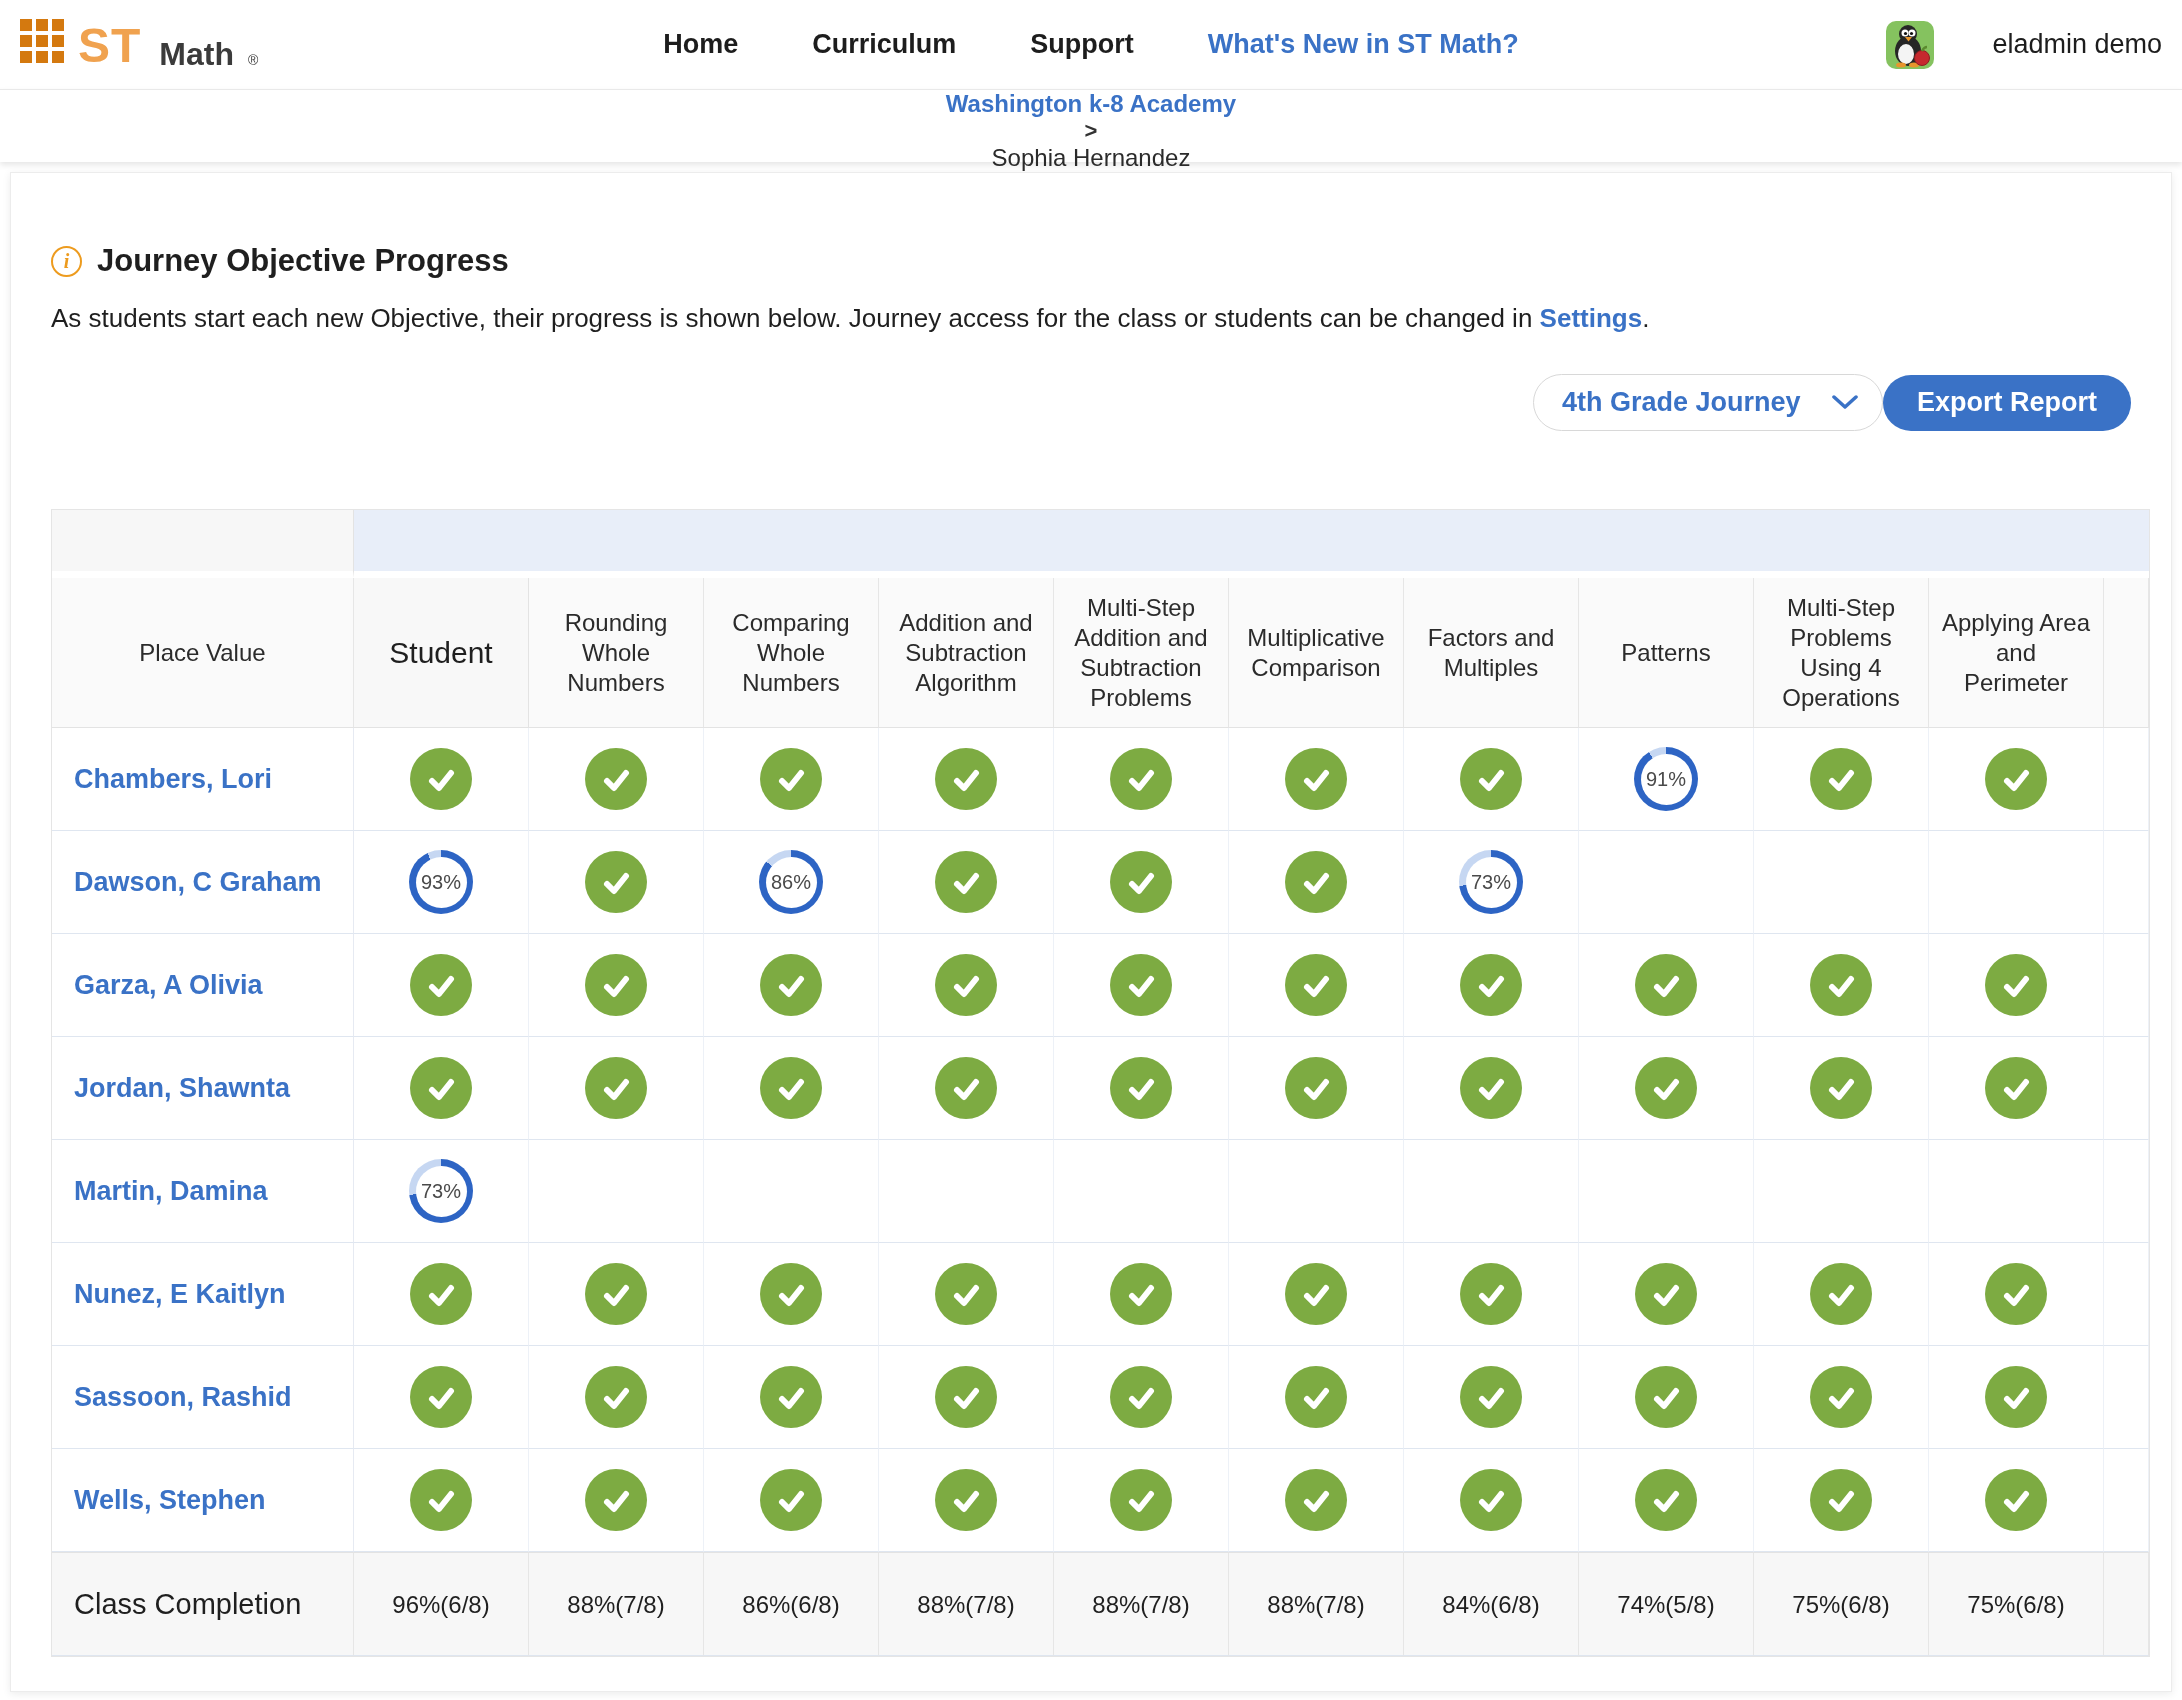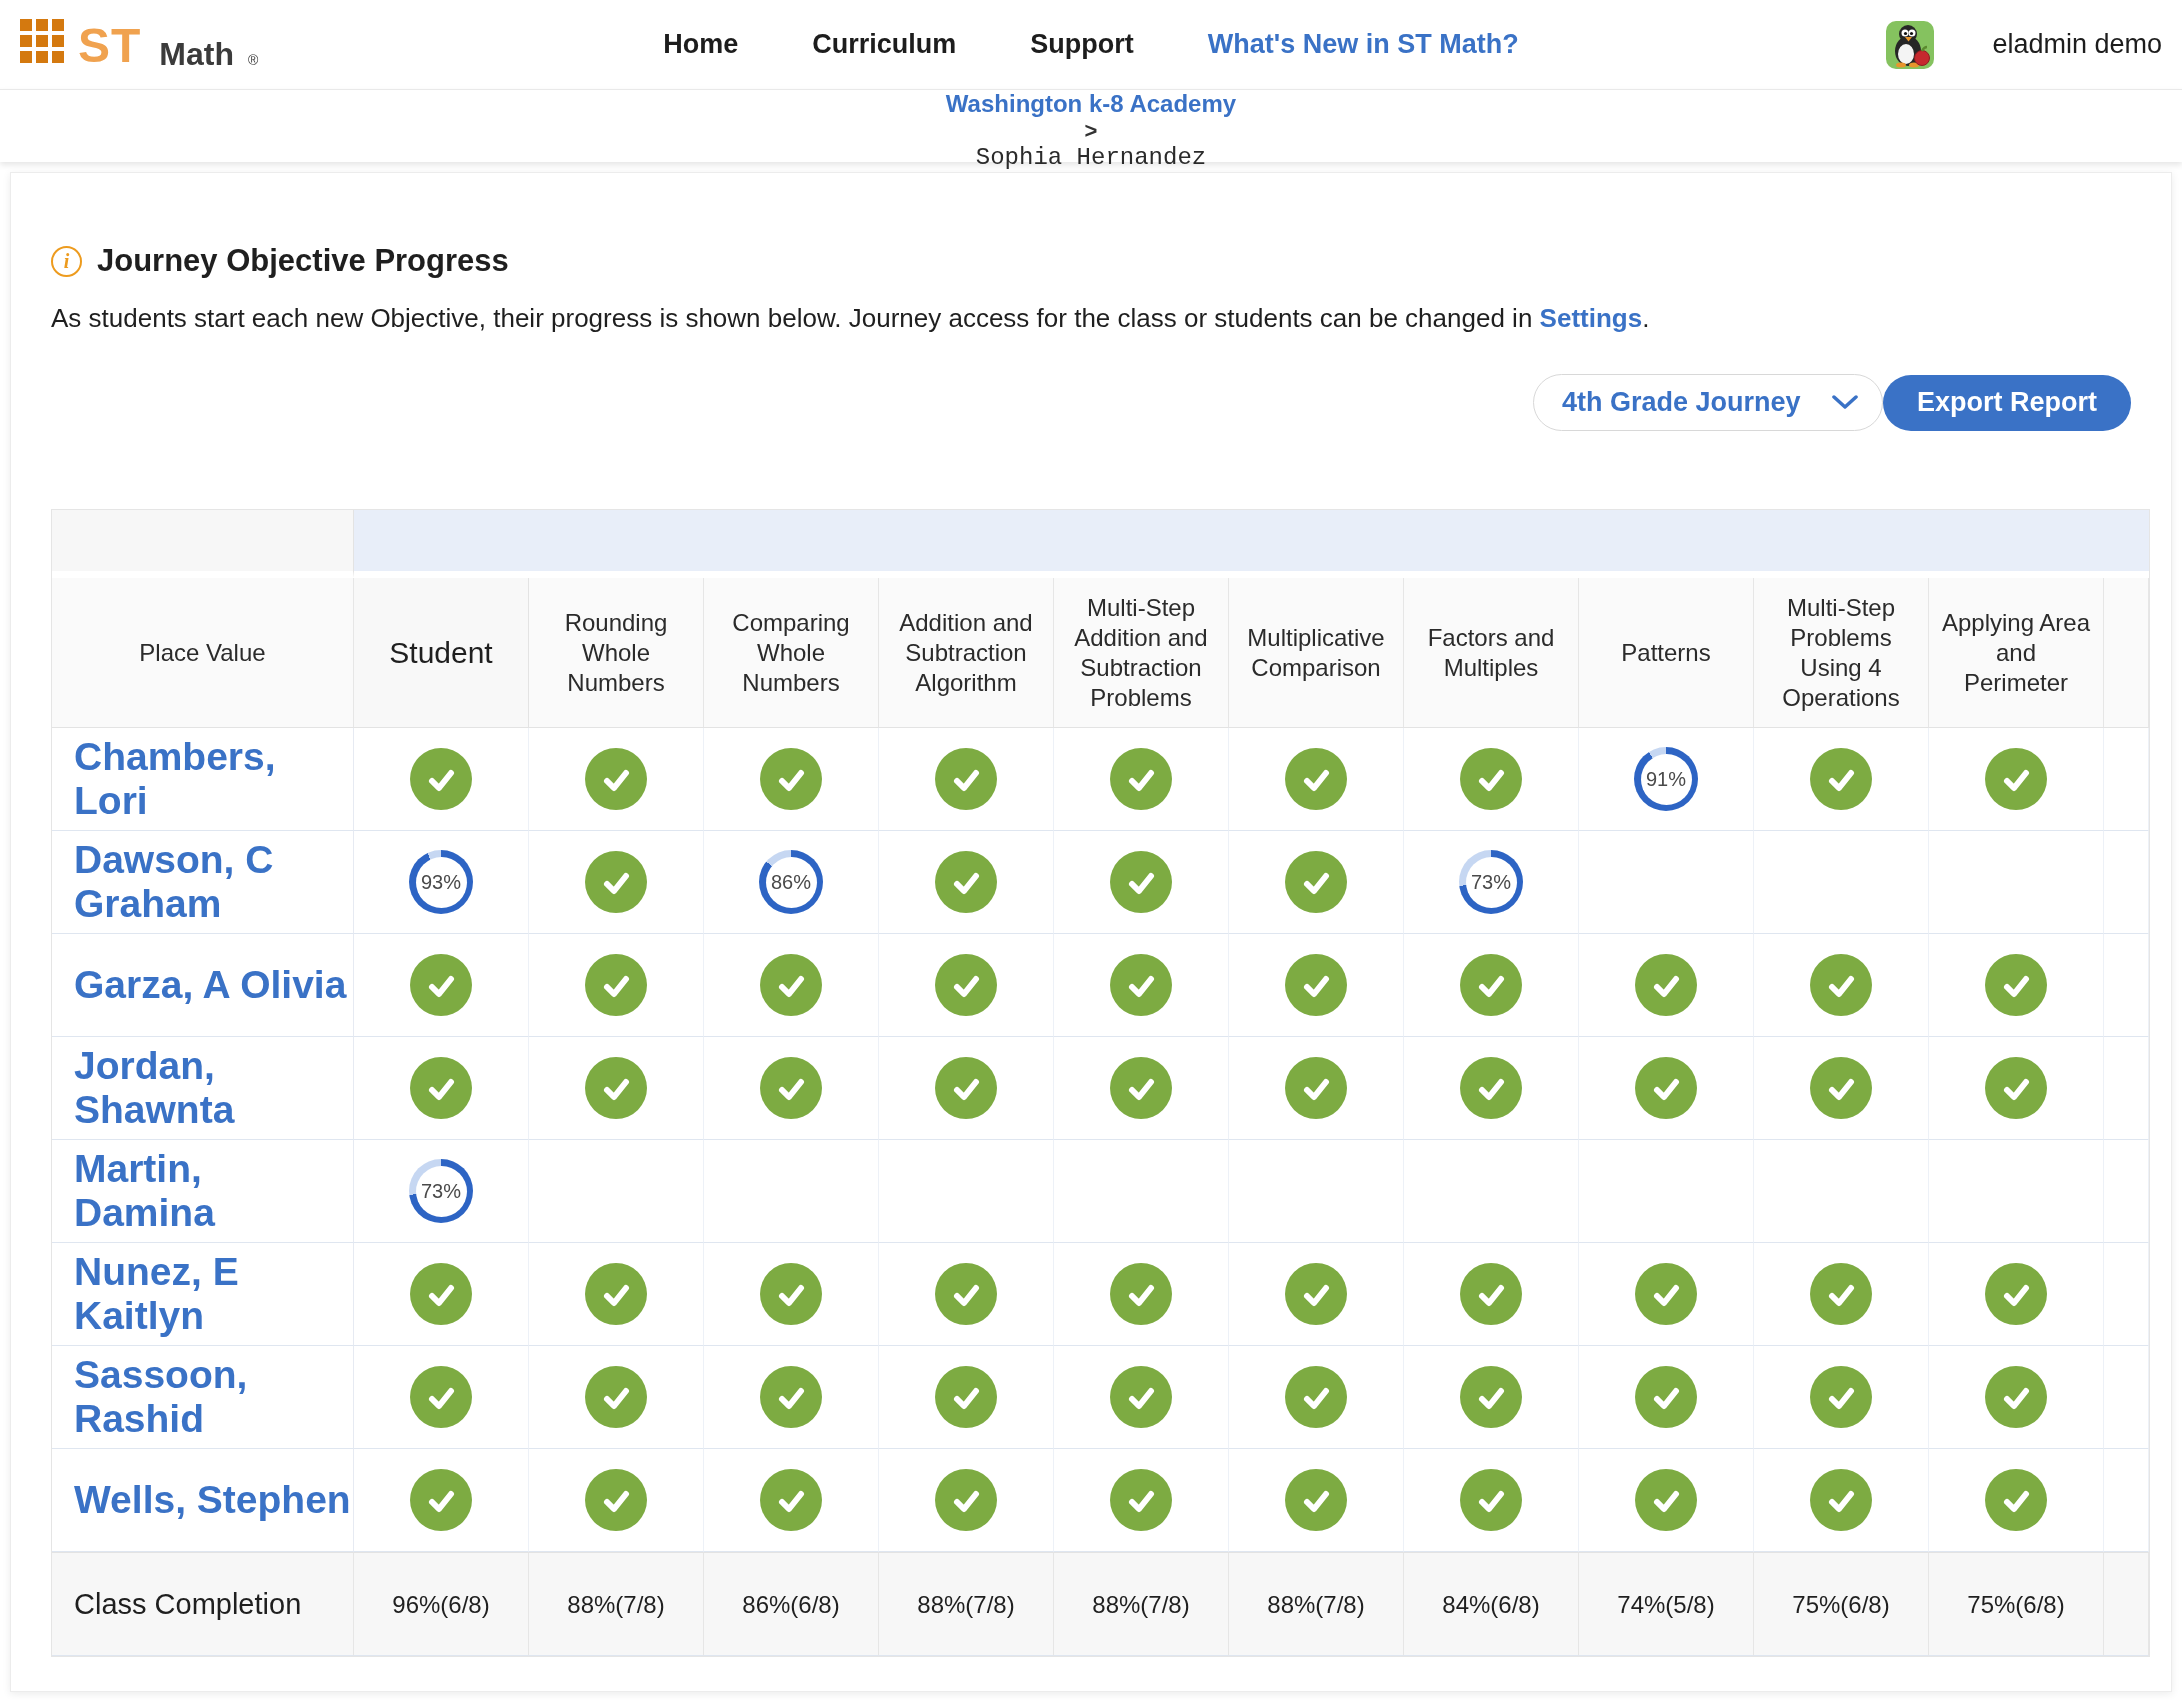--- a/index.html
+++ b/index.html
@@ -23,21 +23,21 @@
   .nav-item.active{color:var(--accent);}
   .user{margin-left:auto;display:flex;align-items:center;gap:14px;cursor:pointer;}
   .avatar{width:48px;height:48px;display:block;}
   .user-name{font-size:27px;color:#1d1d1d;margin-left:44px;}
 
   
   .breadcrumb-bar{height:73px;display:flex;align-items:center;padding:0 18px;background:#fff;
     border-top:1px solid #e9e9e9;box-shadow:0 3px 6px rgba(0,0,0,0.10);position:relative;z-index:2;flex-direction:column;}
   .crumb-link{font-size:24px;font-weight:700;color:var(--accent);}
   .crumb-sep{font-size:22px;font-weight:700;color:#333;margin:0 14px;}
-  .crumb-current{font-size:24px;color:#2b2b2b;font-family:Liberation Mono, monospace;}
+  .crumb-current{font-size:24px;color:#2b2b2b;}
 
   
   .card{margin:10px 10px 0;width:2162px;height:1520px;background:#fff;border:1px solid #ececec;
     box-shadow:0 2px 8px rgba(0,0,0,0.08);padding:0 40px;position:relative;overflow:hidden;}
   .title-row{margin-top:70px;display:flex;align-items:center;gap:15px;}
   .info-icon{width:31px;height:31px;border:2px solid #ed9b1e;border-radius:50%;color:#ed9b1e;
     display:flex;align-items:center;justify-content:center;font-size:20px;font-weight:700;font-family:"Liberation Serif",serif;font-style:italic;}
   .page-title{font-size:31px;font-weight:700;color:#1f1f1f;}
   .desc{margin-top:24px;font-size:26px;color:#1f1f1f;}
   .settings-link{color:var(--accent);font-weight:700;}
@@ -55,21 +55,21 @@
     width:fit-content;border:1px solid #e5e5e5;background:#fff;}
   .jcell{display:flex;align-items:center;justify-content:center;
     border-right:1px solid #edf1f7;border-bottom:1px solid #dfe6f0;background:#fff;}
   .band-student{height:68px;background:#f7f7f7;border-right:1px solid #e3e3e3;border-bottom:7px solid #fff;}
   .band-blue{height:68px;background:var(--band-blue);border-right:none;border-bottom:7px solid #fff;}
   .head-student{height:150px;background:#f8f8f8;font-size:30px;color:#1f1f1f;
     border-right:1px solid #e3e3e3;border-bottom:1px solid #e3e3e3;}
   .head-col{height:150px;background:#fafafa;font-size:24px;line-height:30px;text-align:center;
     color:#2b2b2b;padding:0 12px;border-right:1px solid #e6e6e6;border-bottom:1px solid #e3e3e3;}
   .row-student{height:103px;justify-content:flex-start;padding-left:22px;border-right:1px solid #e6eaf2;}
-  .student-link{color:var(--accent);font-weight:700;font-size:39px;}
+  .student-link{color:var(--accent);font-weight:700;font-size:27px;}
   .data-cell{height:103px;}
   .foot{height:104px;background:#f7f7f7;border-right:1px solid #e6e6e6;border-top:1px solid #e3e3e3;}
   .foot-label{justify-content:flex-start;padding-left:22px;font-size:29px;color:#1f1f1f;}
   .foot-val{flex-direction:row;font-size:24px;line-height:37px;color:#1f1f1f;}
   .check{width:62px;height:62px;border-radius:50%;background:var(--green);display:flex;align-items:center;justify-content:center;}
   .ring{width:64px;height:64px;border-radius:50%;
     background:conic-gradient(var(--ring-dark) calc(var(--p)*1%),var(--ring-light) 0);
     display:flex;align-items:center;justify-content:center;}
   .ring-inner{width:51px;height:51px;border-radius:50%;background:#fff;
     display:flex;align-items:center;justify-content:center;font-size:20px;color:#4a4a4a;}

